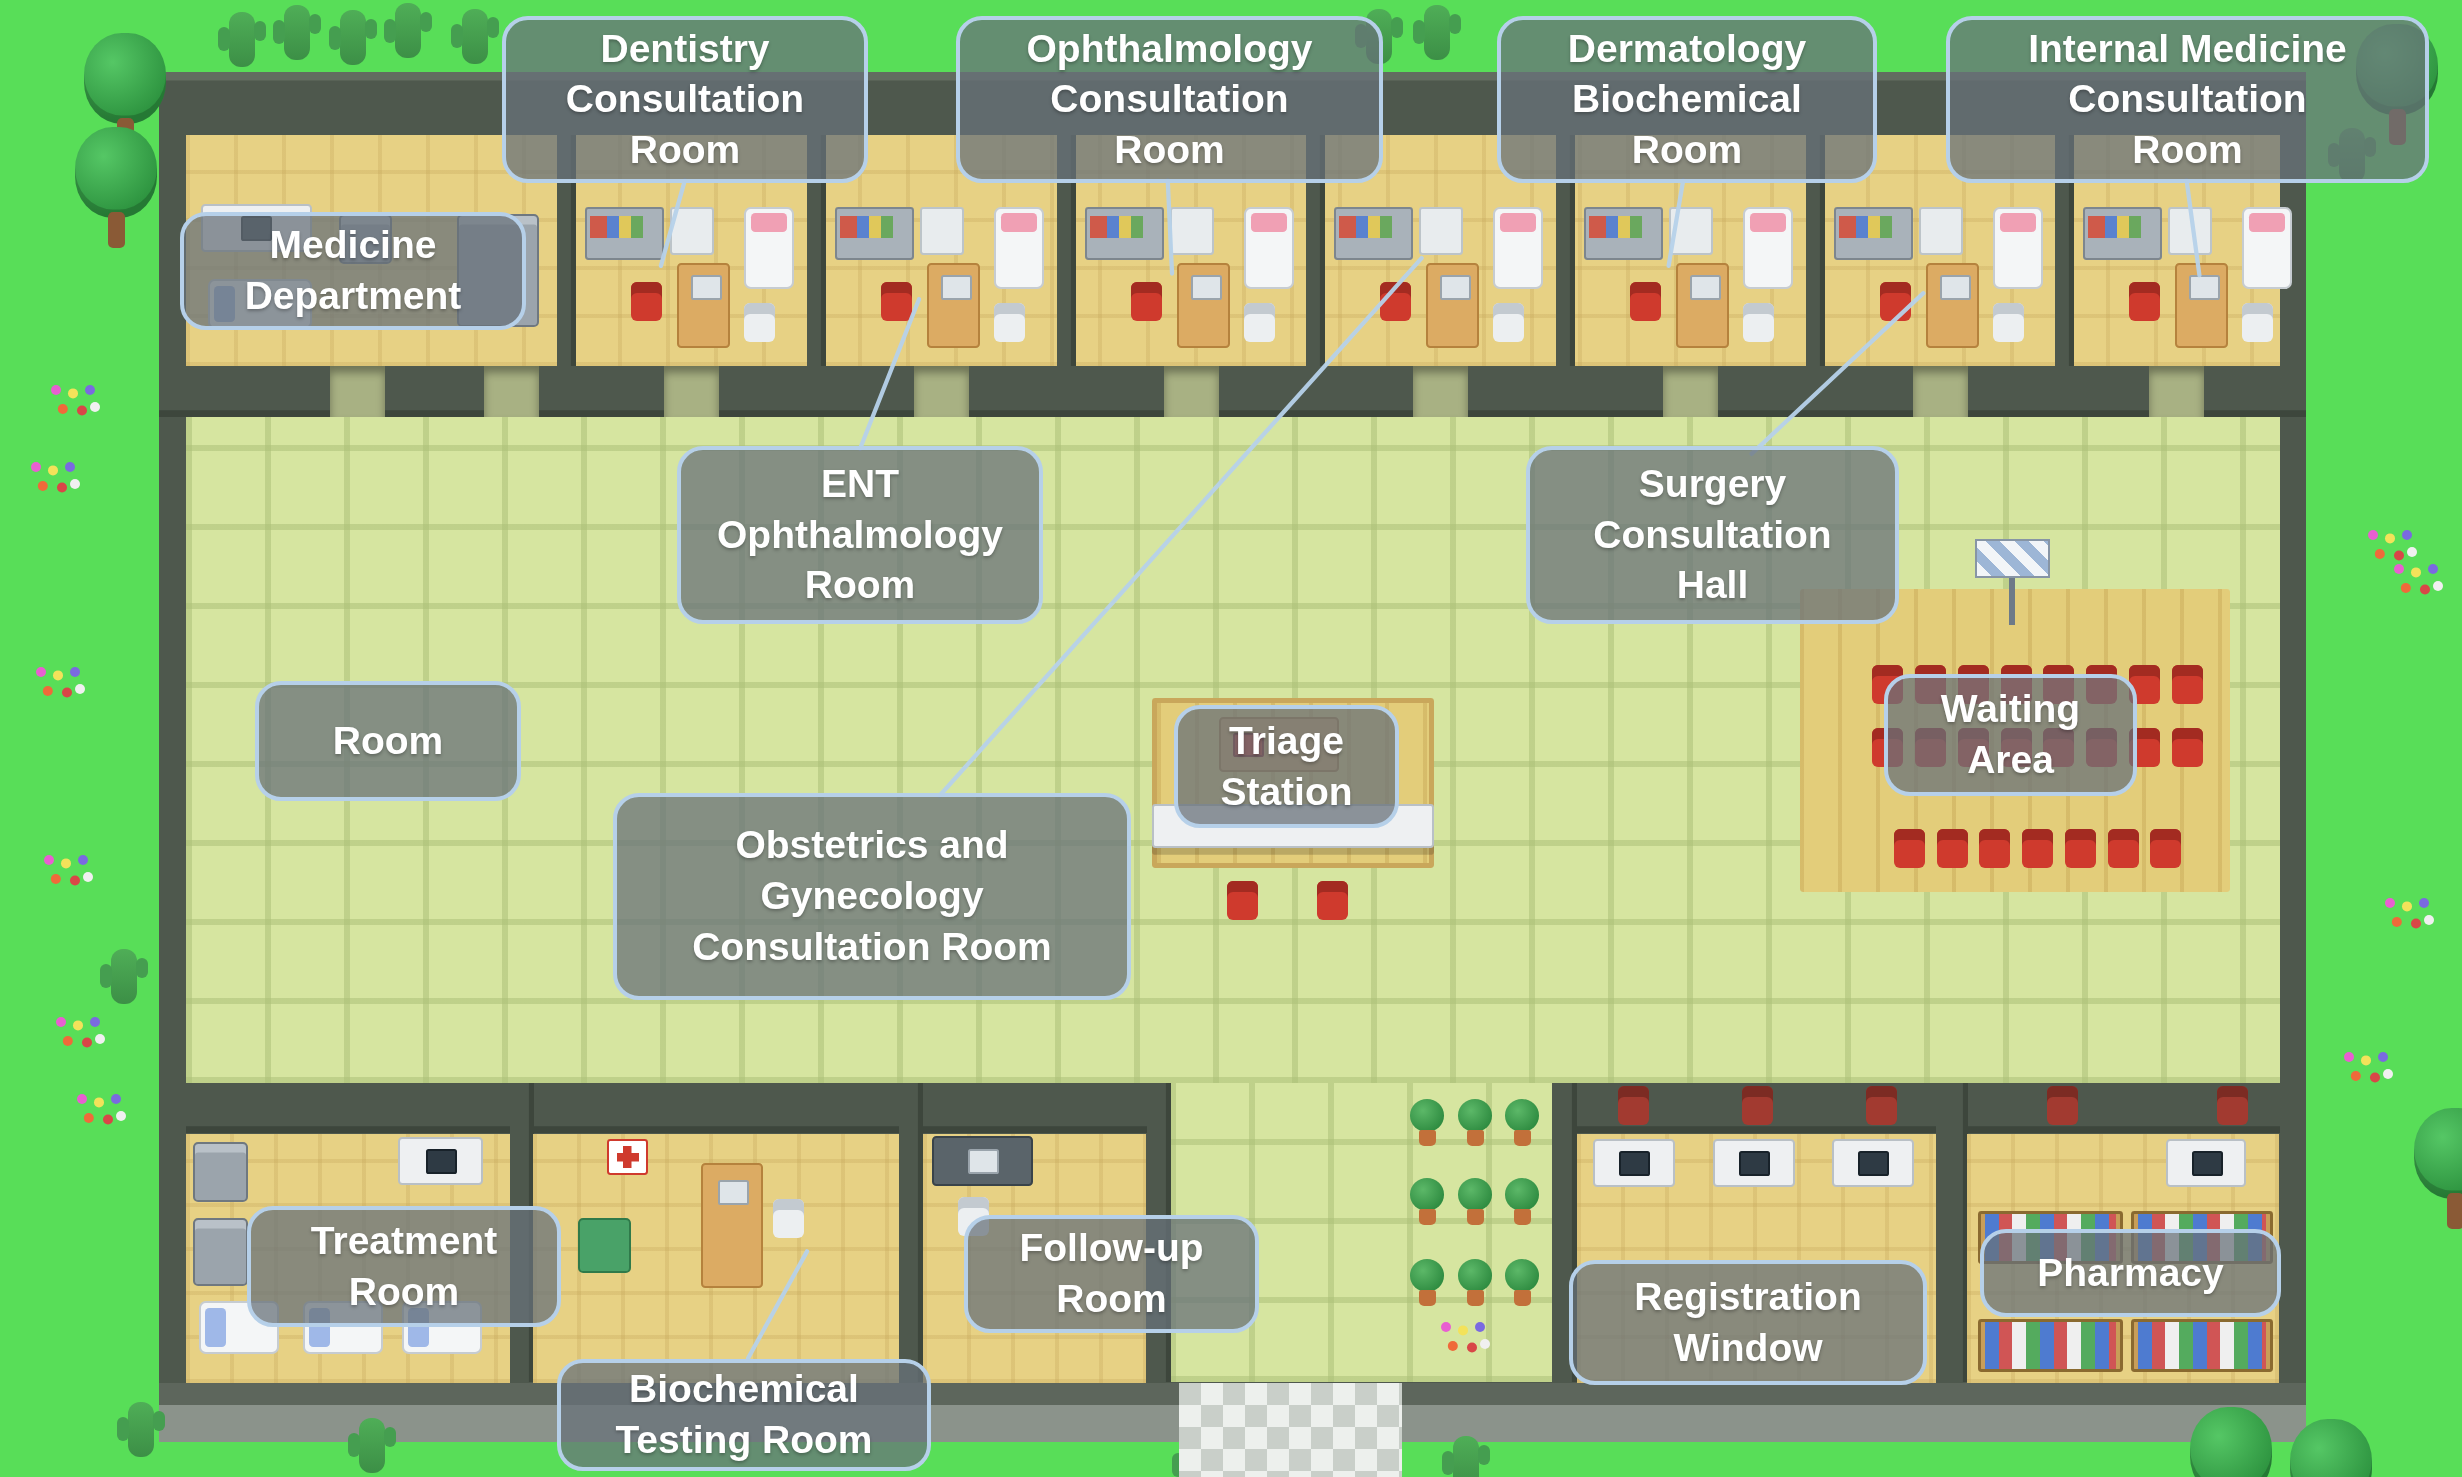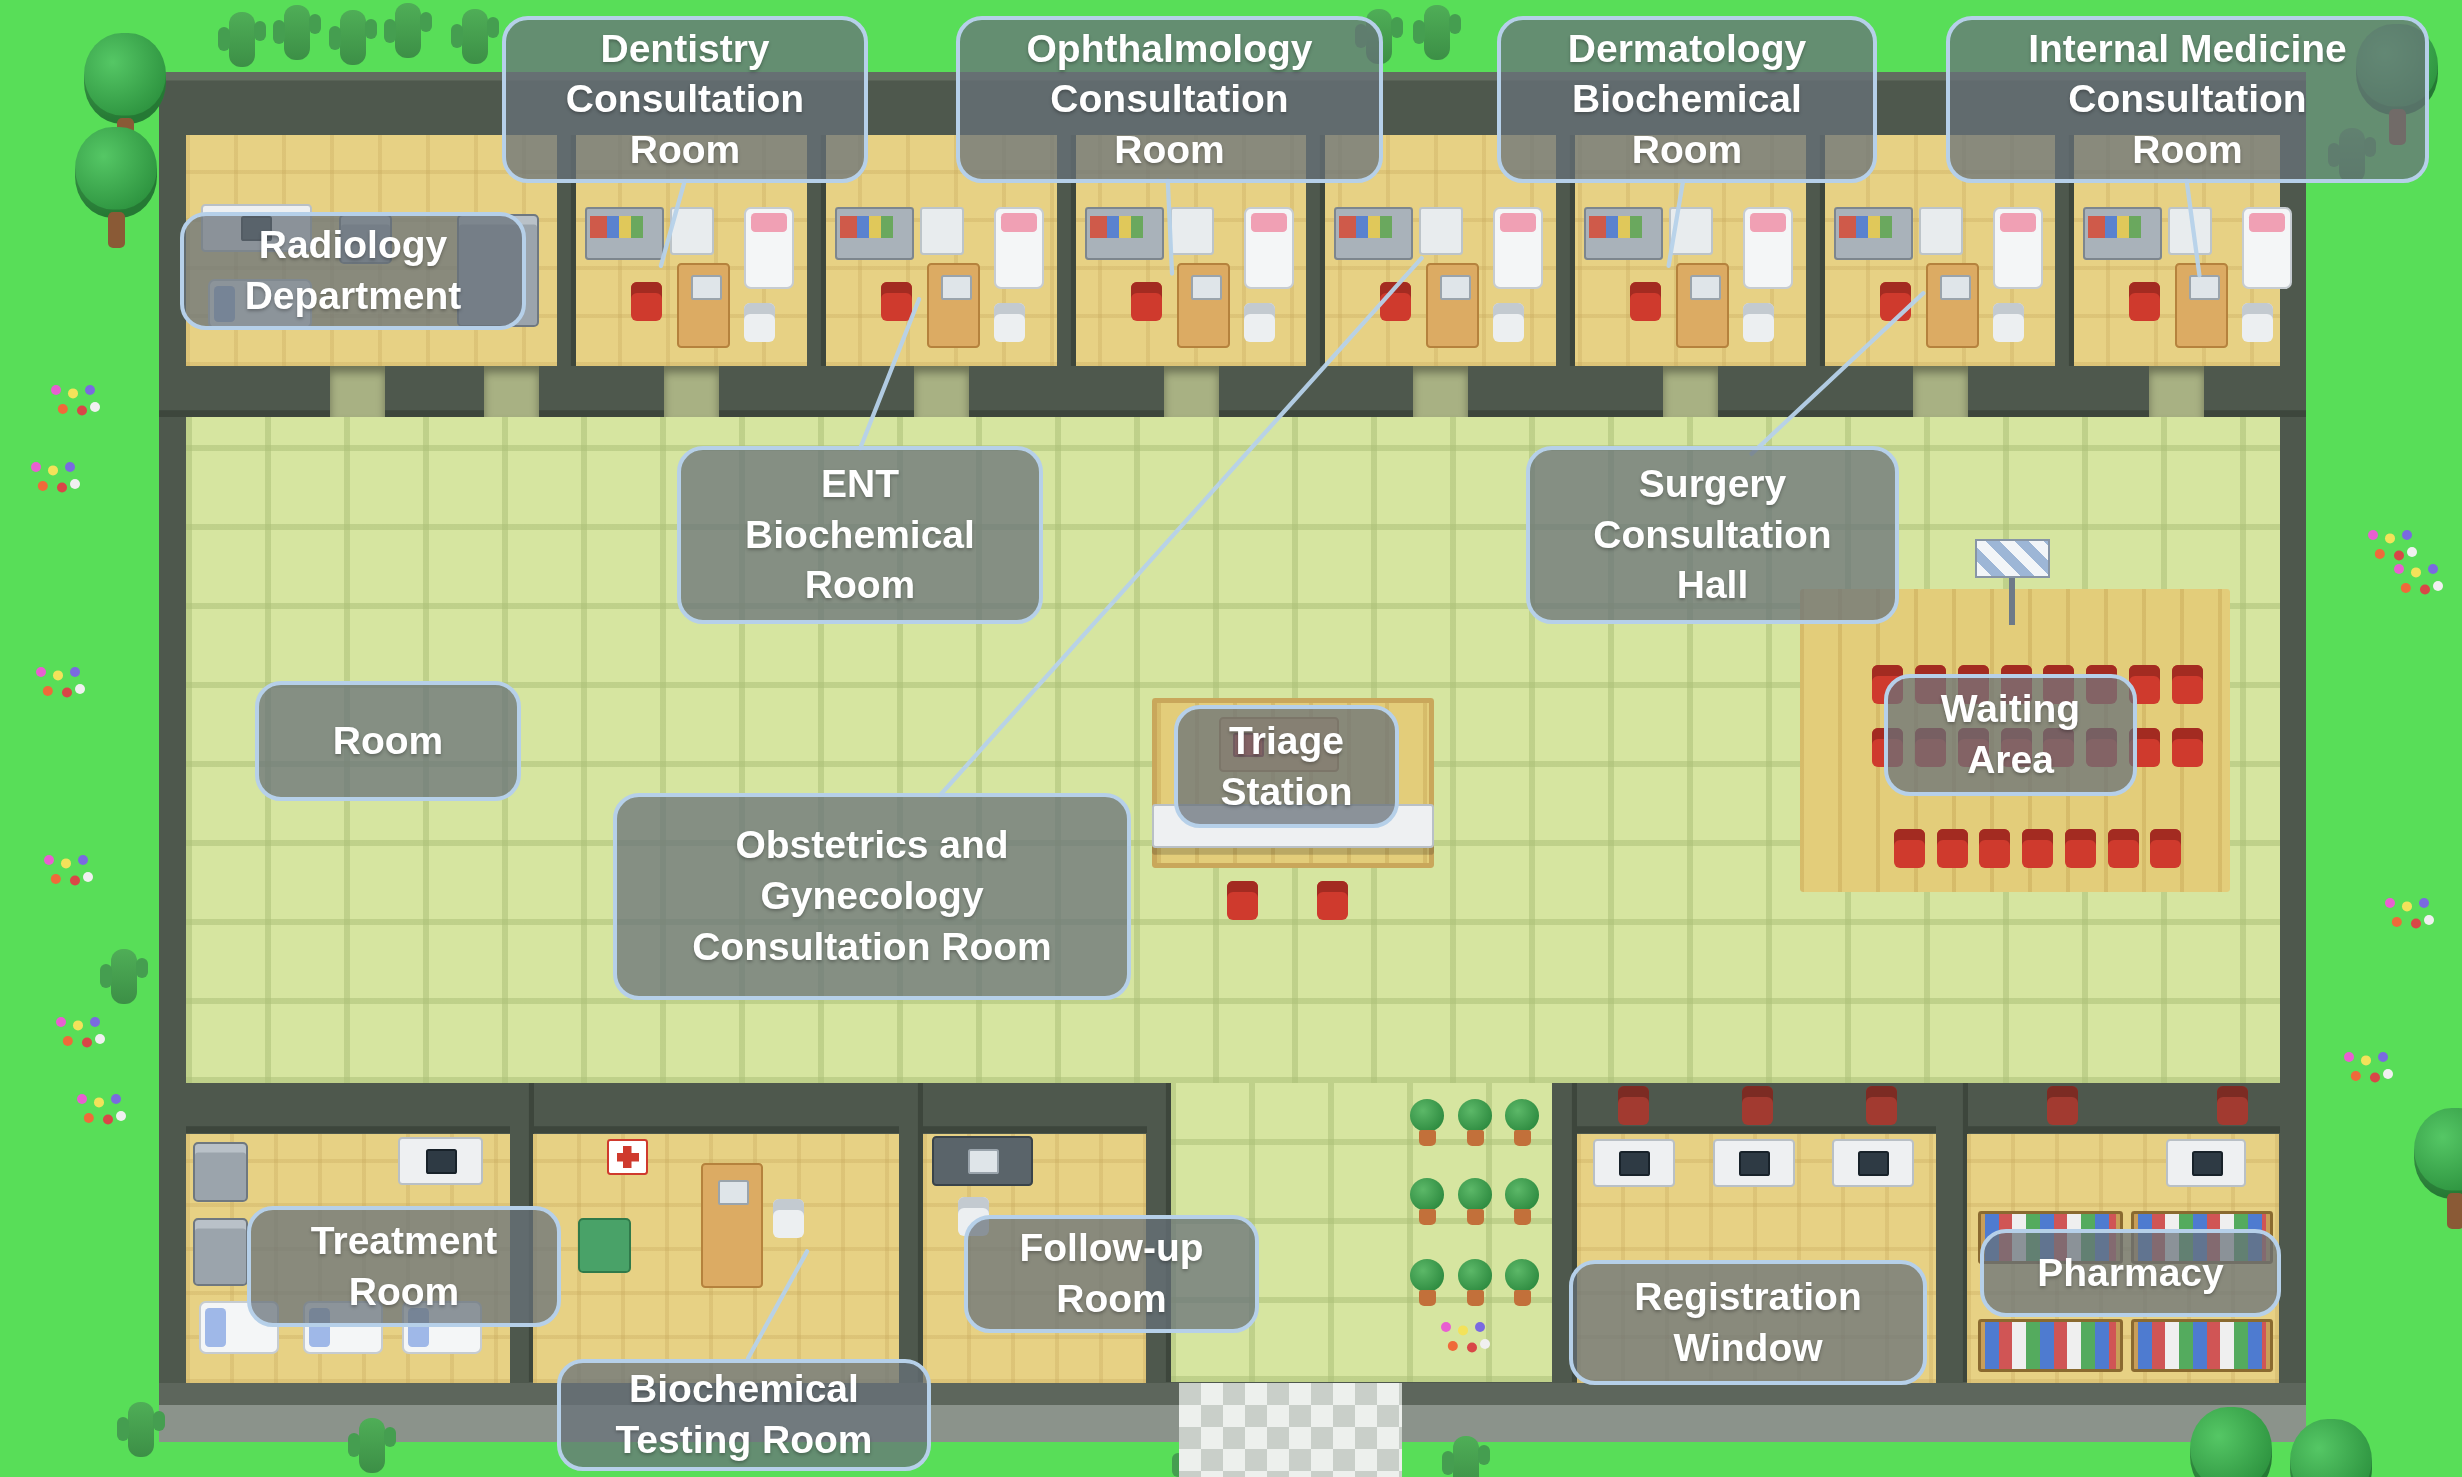--- a/index.html
+++ b/index.html
@@ -343,24 +343,24 @@
 Room</div>
   <div class="label" style="left:956px;top:16.2px;width:427px;height:167px">Ophthalmology
 Consultation
 Room</div>
   <div class="label" style="left:1497px;top:16.2px;width:380px;height:167px">Dermatology
 Biochemical
 Room</div>
   <div class="label" style="left:1946px;top:16.2px;width:483px;height:167px">Internal Medicine
 Consultation
 Room</div>
-  <div class="label" style="left:180px;top:212px;width:346px;height:118px">Radiology
+  <div class="label" style="left:180px;top:212px;width:346px;height:118px">Medicine
 Department</div>
   <div class="label" style="left:677px;top:446px;width:366px;height:178px">ENT
-Biochemical
+Ophthalmology
 Room</div>
   <div class="label" style="left:1526px;top:446px;width:373px;height:178px">Surgery
 Consultation
 Hall</div>
   <div class="label" style="left:255px;top:681px;width:266px;height:120px">Room</div>
   <div class="label" style="left:1174px;top:705px;width:225px;height:123px">Triage
 Station</div>
   <div class="label" style="left:613px;top:793px;width:518px;height:207px">Obstetrics and
 Gynecology
 Consultation Room</div>

